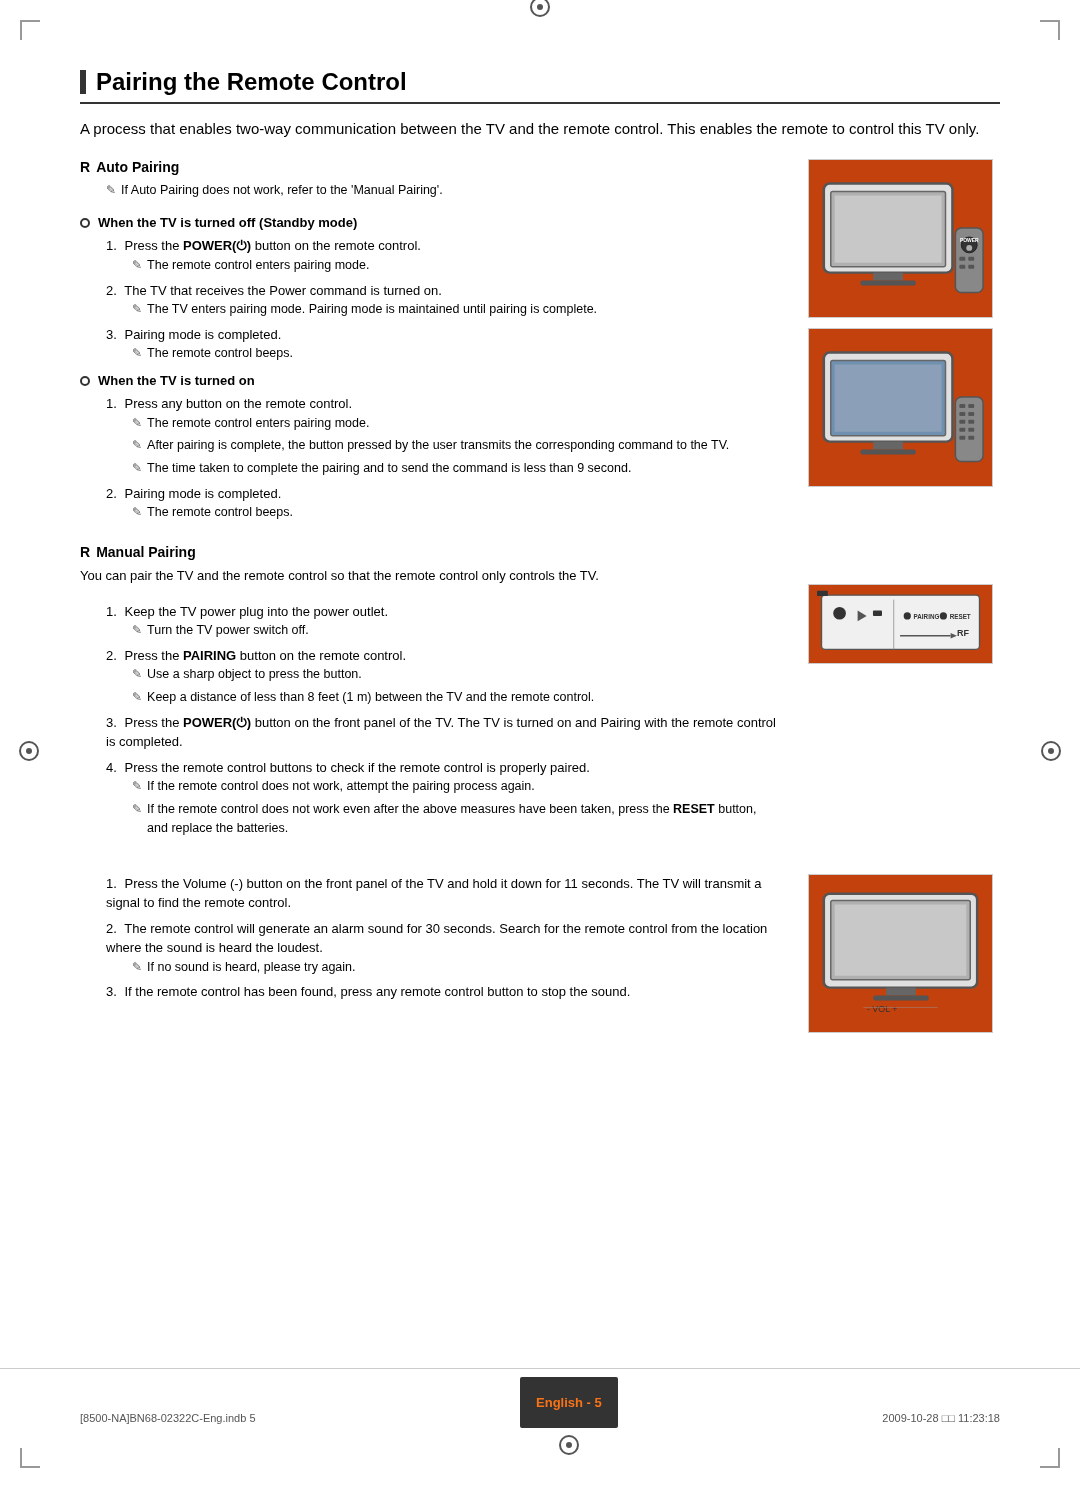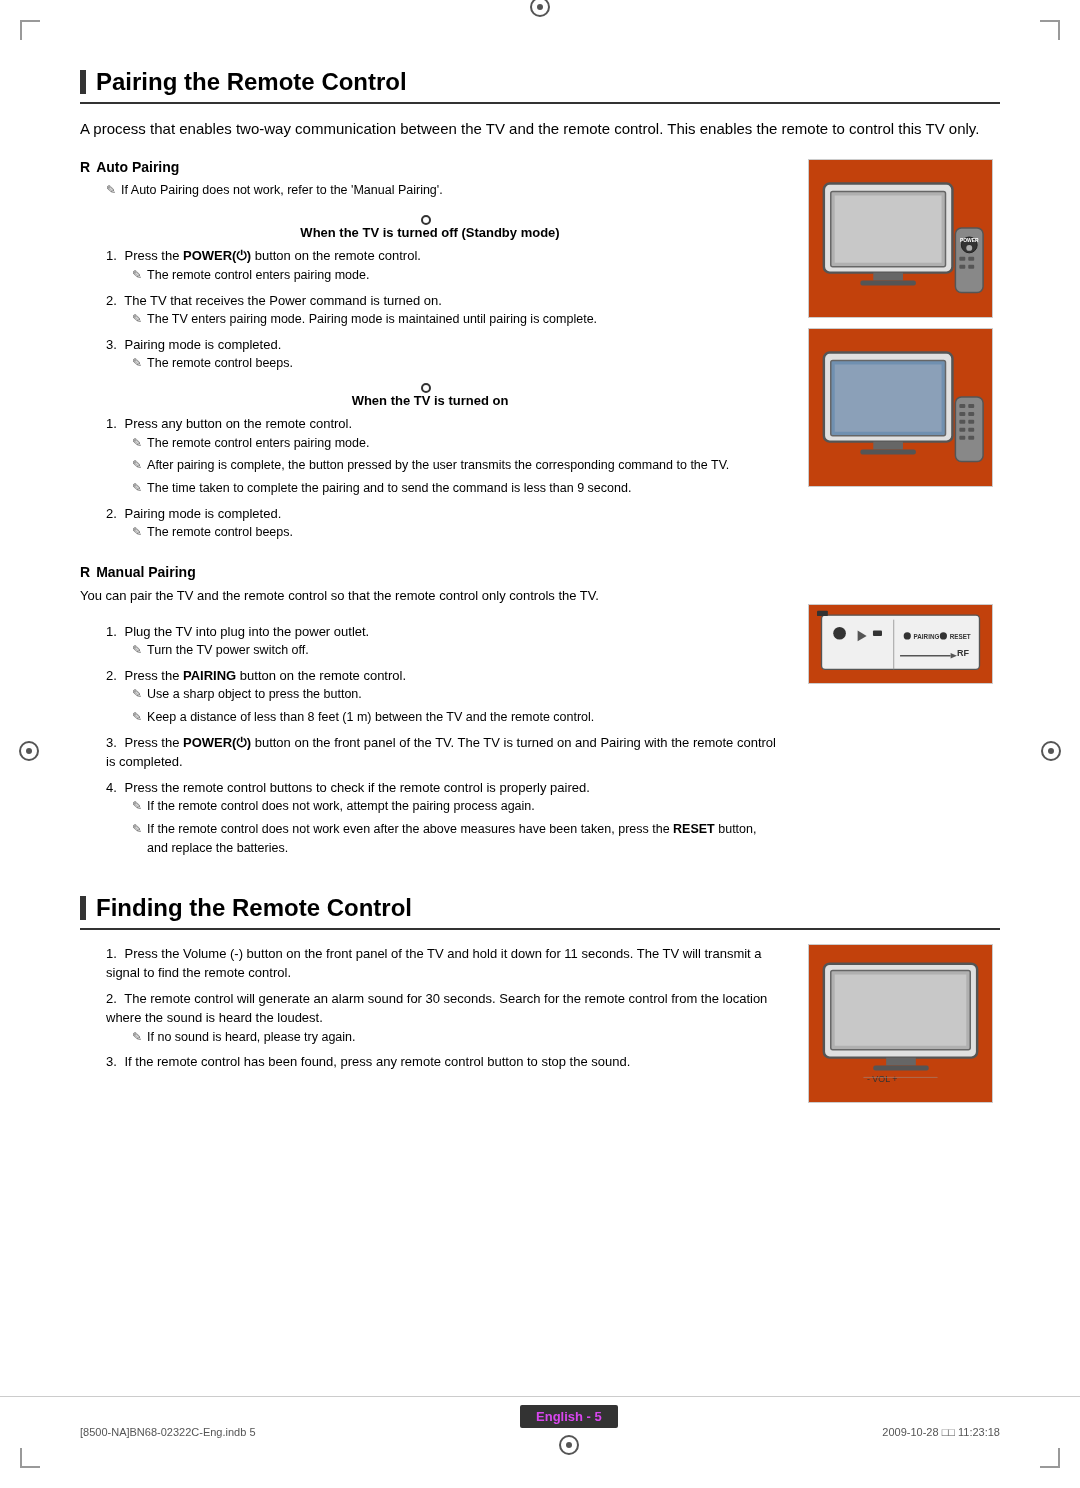--- a/index.html
+++ b/index.html
@@ -127,21 +127,20 @@
       margin-right: 5px;
       flex-shrink: 0;
       font-size: 12px;
       color: #555;
     }
 
     .circle-heading {
       display: flex;
       align-items: center;
       margin: 10px 0 6px 0;
-      flex-direction: column;
     }
     .circle-dot {
       width: 10px;
       height: 10px;
       border-radius: 50%;
       border: 2px solid #333;
       margin-right: 8px;
       flex-shrink: 0;
     }
     .circle-heading-text {
@@ -209,22 +208,22 @@
       justify-content: space-between;
       padding: 0 80px;
       font-size: 11px;
       color: #555;
       border-top: 1px solid #ccc;
       padding-top: 8px;
     }
 
     .page-number-box {
       background: #333;
-      color: #d946ef;
-      padding: 4px 16px;
+      color: #f97316;
+      padding: 18px 16px;
       font-size: 13px;
       font-weight: bold;
       border-radius: 2px;
     }
   </style>
 </head>
 <body>
 
 <div class="page-wrapper">
 
@@ -411,21 +410,21 @@
             <span class="r-label">R</span>
             <span>Manual Pairing</span>
           </div>
           <p style="font-size:13px; line-height:1.5; margin-bottom:8px;">You can pair the TV and the remote control so that the remote control only controls the TV.</p>
         </div>
 
         <div class="numbered-list">
 
           <div class="numbered-item">
             <span style="margin-right:4px;">1.</span>
-            <span>Plug the TV into plug into the power outlet.</span>
+            <span>Keep the TV power plug into the power outlet.</span>
             <div class="note-text">
               <span class="note-icon">✎</span>
               <span>Turn the TV power switch off.</span>
             </div>
           </div>
 
           <div class="numbered-item">
             <span style="margin-right:4px;">2.</span>
             <span>Press the <strong>PAIRING</strong> button on the remote control.</span>
             <div class="note-text">
@@ -480,24 +479,20 @@
             <text x="155" y="50" font-size="10" fill="#333" font-weight="bold">RF</text>
 
             <line x1="92" y1="50" x2="148" y2="50" stroke="#555" stroke-width="1.5"></line>
             <polygon points="148,47 155,50 148,53" fill="#555"></polygon>
           </svg>
         </div>
       </div>
     </div>
 
     <div style="margin-top:30px;">
-      <div class="section-heading">
-        <div class="section-heading-bar"></div>
-        <span class="section-heading-text">Finding the Remote Control</span>
-      </div>
 
       <div class="content-with-images">
         <div class="content-col">
           <div class="numbered-list">
 
             <div class="numbered-item">
               <span style="margin-right:4px;">1.</span>
               <span>Press the Volume (-) button on the front panel of the TV and hold it down for 11 seconds. The TV will transmit a signal to find the remote control.</span>
             </div>
 

